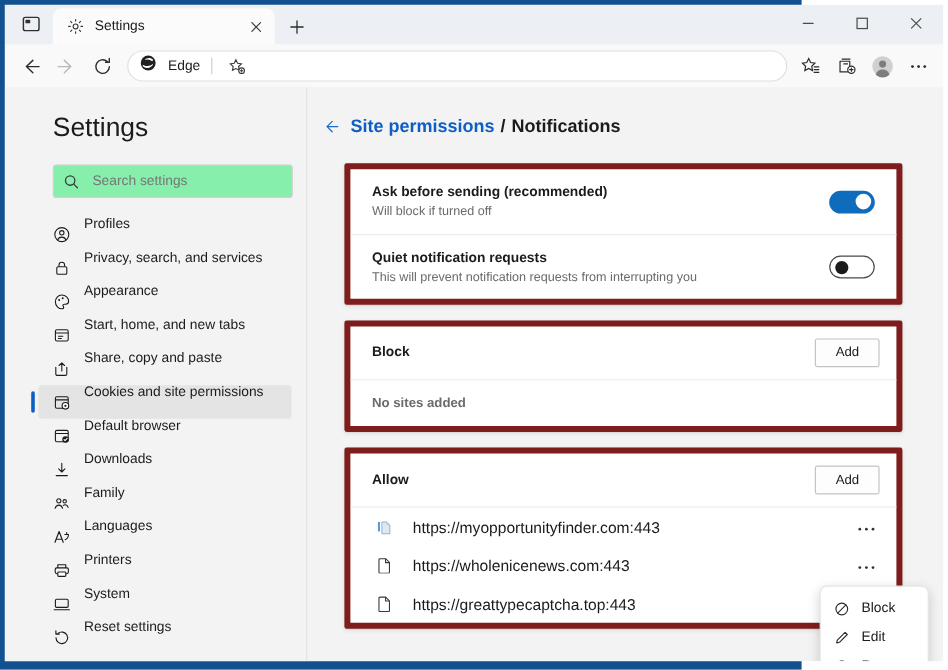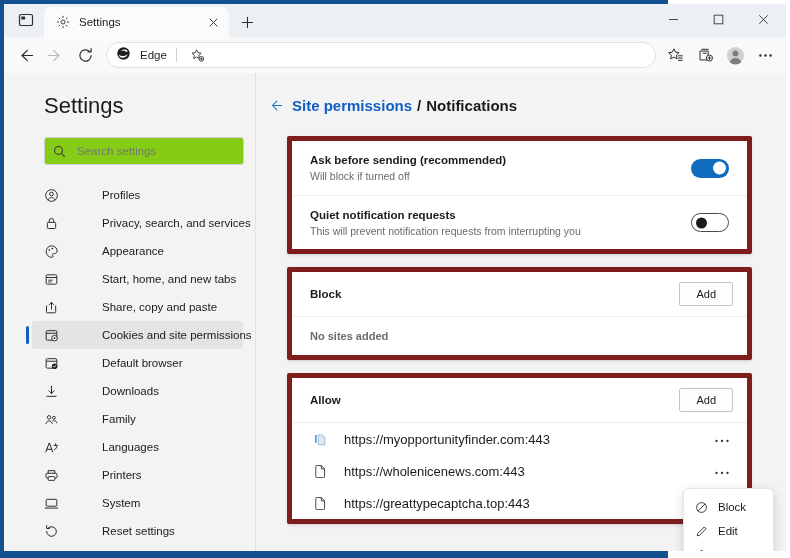--- a/index.html
+++ b/index.html
@@ -126,44 +126,43 @@
     position: relative;
   }
   #settings-title {
     font-size: 22px; color: #1b1b1b;
     font-weight: 400;
     margin: 0 0 18px 40px;
   }
   #search-box {
     margin: 0 auto 16px 40px;
     width: 200px; height: 28px;
-    background: #84cc16;
+    background: #86efac;
     border: 1px solid #cfcfcf;
     border-radius: 3px;
     display: flex; align-items: center;
     padding: 0 8px;
   }
   #search-box .sb-icon { flex: 0 0 16px; display:flex; align-items:center; }
   #search-input {
     border: none; outline: none;
     font-size: 11.5px; color: #555;
     margin-left: 8px; width: 100%;
     background: transparent;
     font-family: "Liberation Sans", sans-serif;
   }
   #search-input::placeholder { color: #767676; }
 
   .nav-item {
     position: relative;
     height: 28px;
     margin: 0 12px 0 28px;
-    display: flex; align-items: center;
+    display: flex; 
     border-radius: 3px;
     padding-left: 10px;
-    gap: 32px;
   }
   .nav-item.active { background: #e4e4e4; }
   .nav-item.active::before {
     content: ""; position: absolute;
     left: -6px; top: 5px;
     width: 3px; height: 18px;
     background: #0f5ec4; border-radius: 2px;
   }
   .nav-ico { flex: 0 0 18px; display: flex; align-items: center; justify-content: center; }
   .nav-label { font-size: 11.5px; color: #1b1b1b; margin-left: 10px; white-space: nowrap; }

